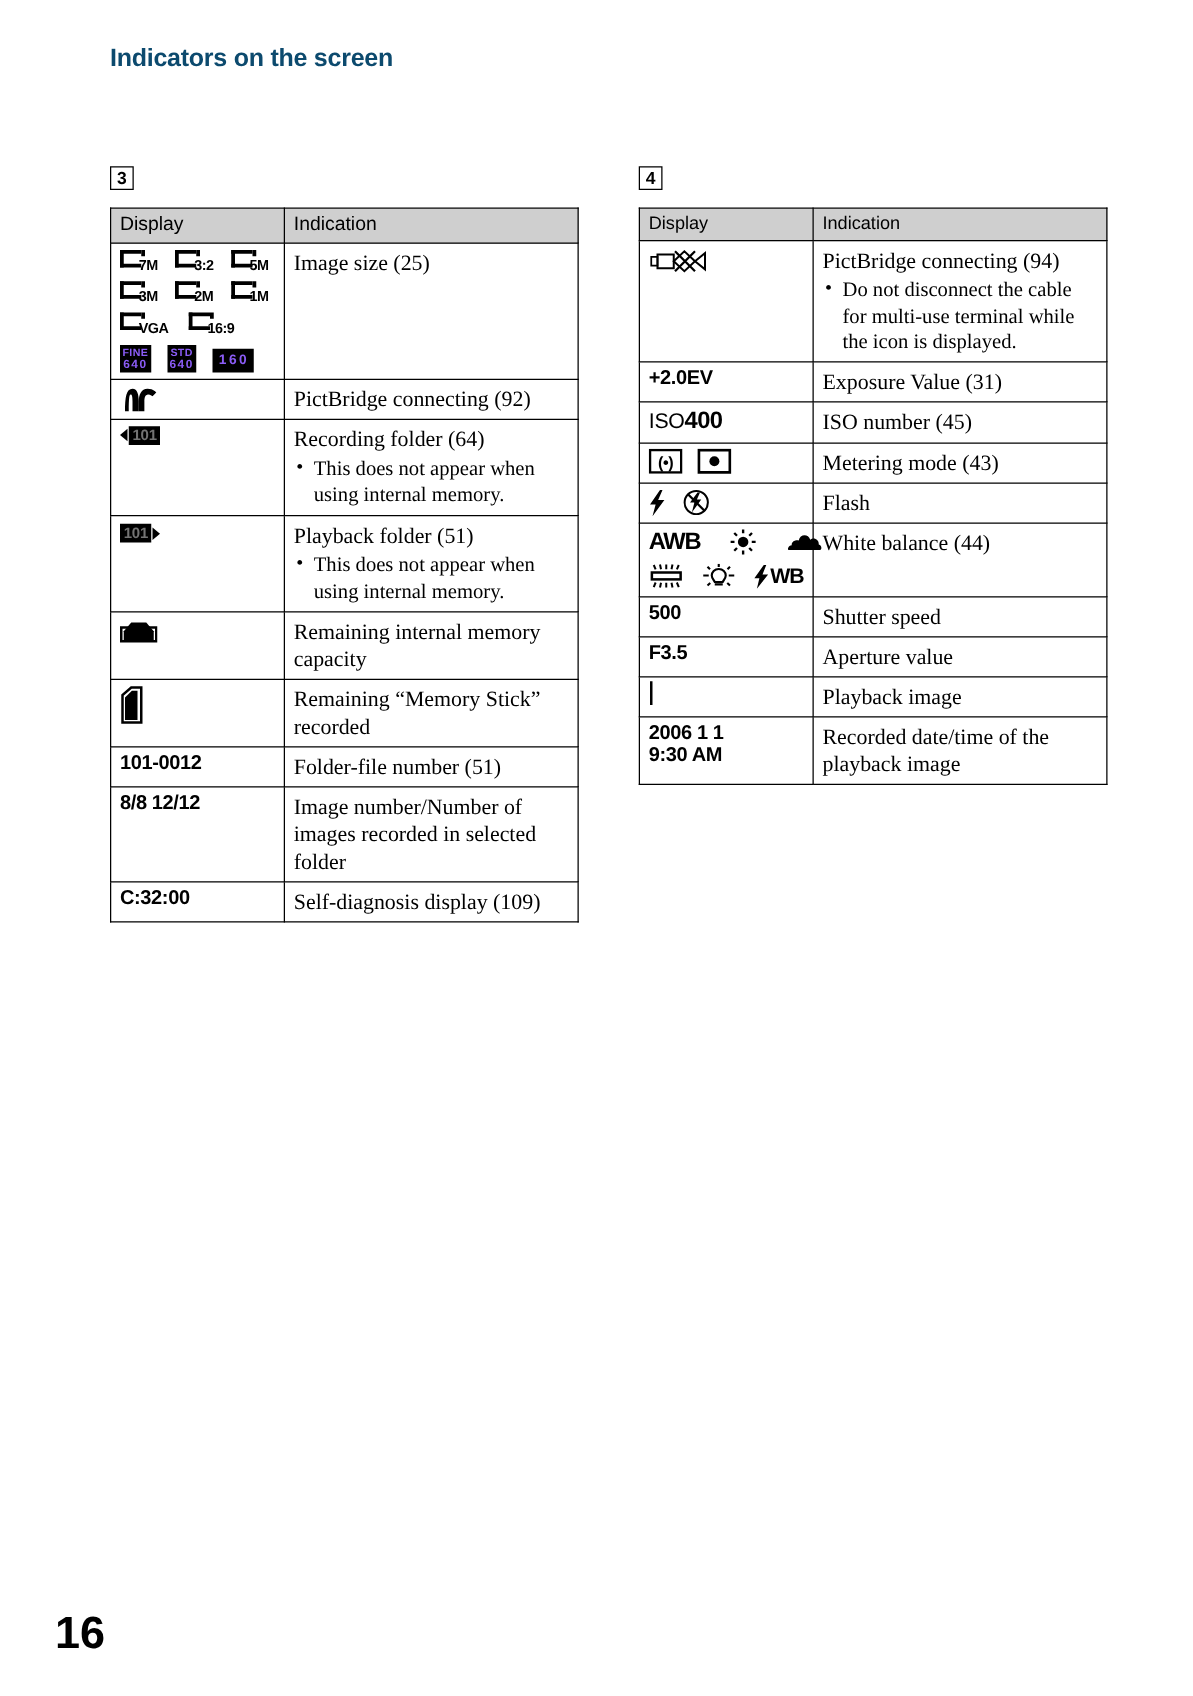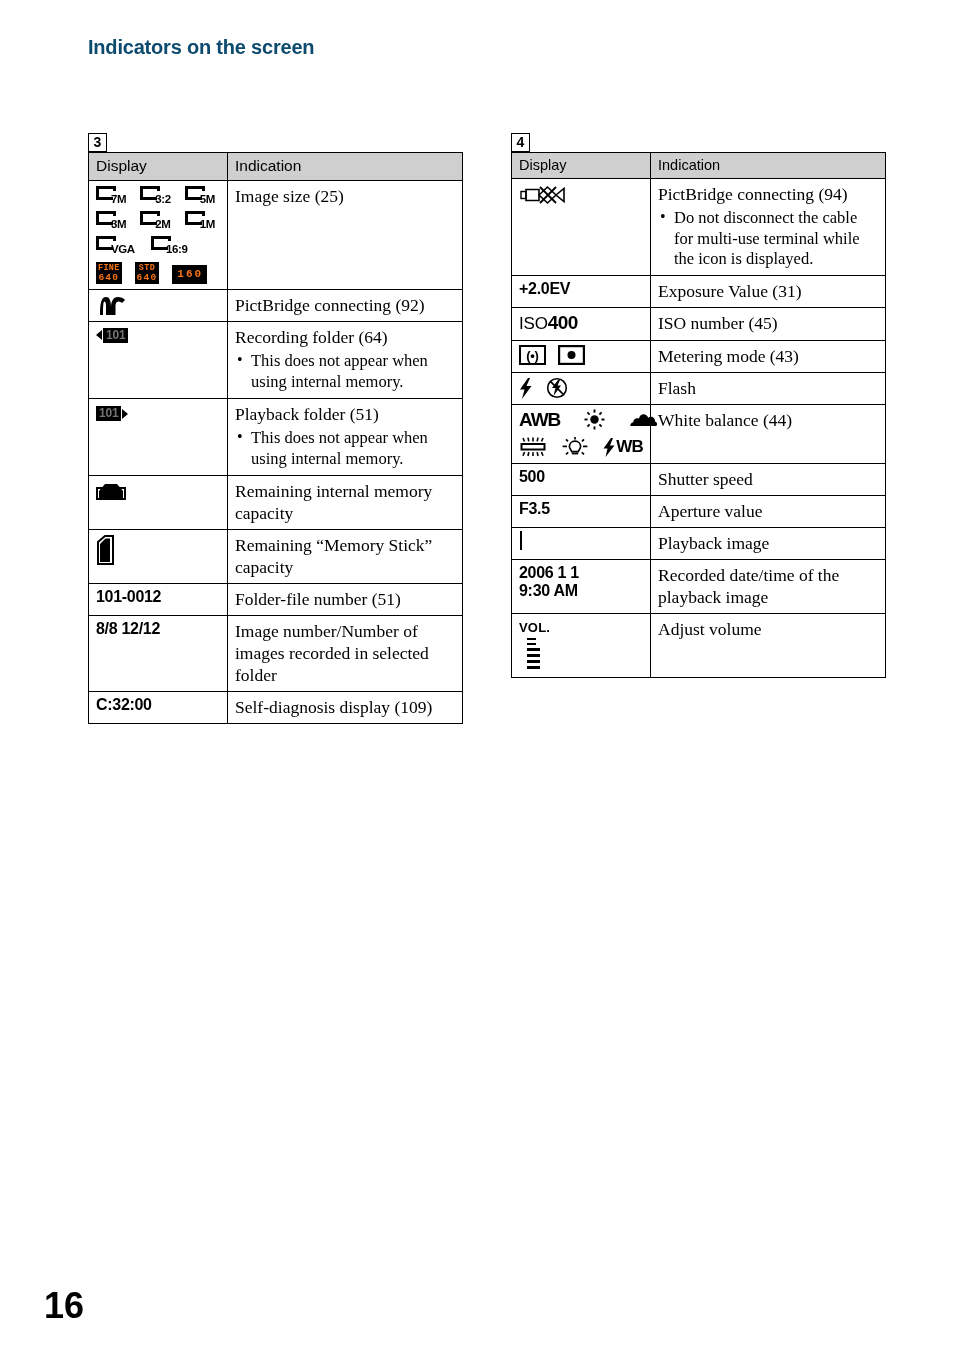--- a/index.html
+++ b/index.html
@@ -39,20 +39,21 @@
     position: absolute;
     top: 133px;
     width: 375px;
   }
   .col-left  { left: 88px; }
   .col-right { left: 511px; }
 
   table.ind-table {
     border-collapse: collapse;
     width: 100%;
+    margin-top: 14px;
     border: 1.6px solid #000;
     table-layout: fixed;
   }
   table.ind-table td, table.ind-table th {
     border: 1.1px solid #000;
     padding: 4px 7px 5px 7px;
     vertical-align: top;
     text-align: left;
   }
   table.ind-table col.c-display { width: 139px; }
@@ -129,22 +130,22 @@
     font-weight: bold;
     letter-spacing: -0.4px;
     line-height: 11px;
   }
   .sz.wide { width: 46px; }
 
   
   .badge {
     display: inline-block;
     background: #000;
-    color: #f97316;
-    font-family: Liberation Mono, monospace;
+    color: #8b5cf6;
+    font-family: Liberation Sans, sans-serif;
     font-weight: bold;
     line-height: 1;
     padding: 2px 2px;
     text-align: center;
     vertical-align: bottom;
   }
   .badge .b1 { display:block; font-size: 8.5px; letter-spacing: 0.3px; }
   .badge .b2 { display:block; font-size: 9.5px; letter-spacing: 1.2px; }
   .badge.single {
     font-size: 11px;
@@ -342,21 +343,21 @@
       <tr>
         <td class="disp">
           <span>
             <svg width="22" height="32" viewBox="0 0 22 32" aria-hidden="true">
               <path d="M2 8 L2 30 L17 30 L17 2 L9 2 Z" fill="none" stroke="#000" stroke-width="2"></path>
               <path d="M4 10 L9.5 4.5 L14 4.5 L14 28 L4 28 Z" fill="#000"></path>
             </svg>
           </span>
         </td>
         <td class="ind">
-          <span>Remaining “Memory Stick” capacity</span>
+          <span>Remaining “Memory Stick” recorded</span>
         </td>
       </tr>
 
       <tr>
         <td class="disp">101-0012</td>
         <td class="ind">Folder-file number (51)</td>
       </tr>
 
       <tr>
         <td class="disp">8/8 12/12</td>
@@ -552,33 +553,17 @@
       </tr>
 
       <tr>
         <td class="disp">
           <div>2006 1 1</div>
           <div>9:30 AM</div>
         </td>
         <td class="ind">Recorded date/time of the playback image</td>
       </tr>
 
-      <tr>
-        <td class="disp">
-          <div class="vol-wrap">
-            <div class="vol-label">VOL.</div>
-            <div class="vol-bars">
-              <i style="width:9px;height:2px;"></i>
-              <i style="width:9px;height:2px;"></i>
-              <i style="width:13px;height:3px;"></i>
-              <i style="width:13px;height:3px;"></i>
-              <i style="width:13px;height:3px;"></i>
-              <i style="width:13px;height:3px;"></i>
-            </div>
-          </div>
-        </td>
-        <td class="ind">Adjust volume</td>
-      </tr>
     </tbody>
   </table>
 </div>
 
 <div class="page-number">16</div>
 
 </body></html>

